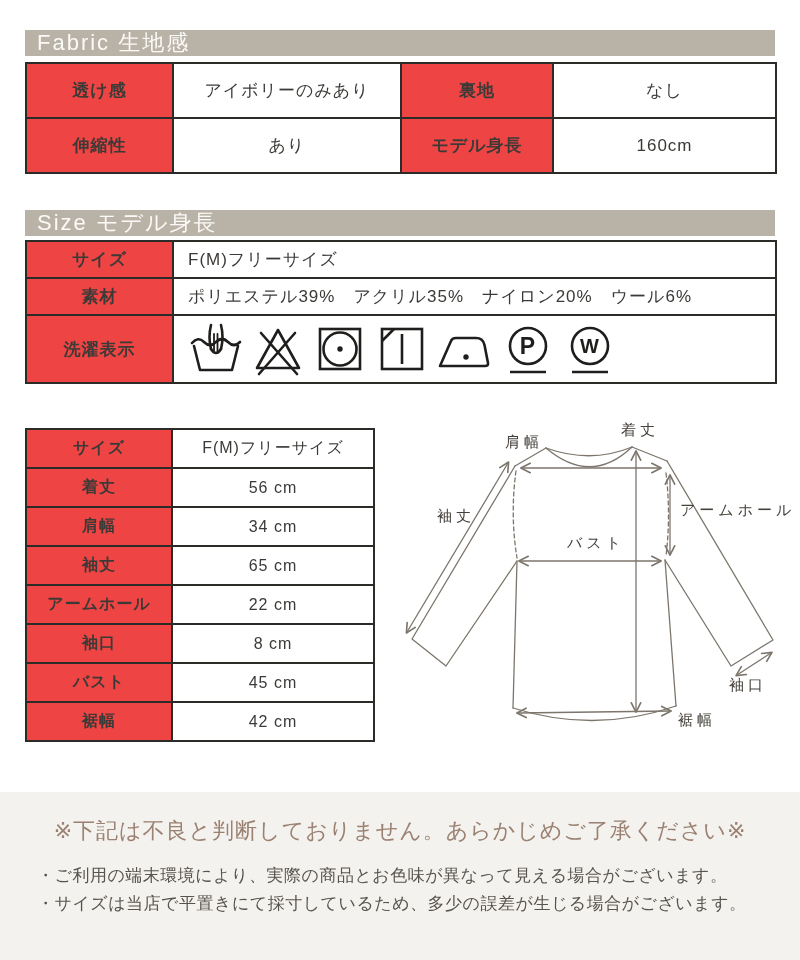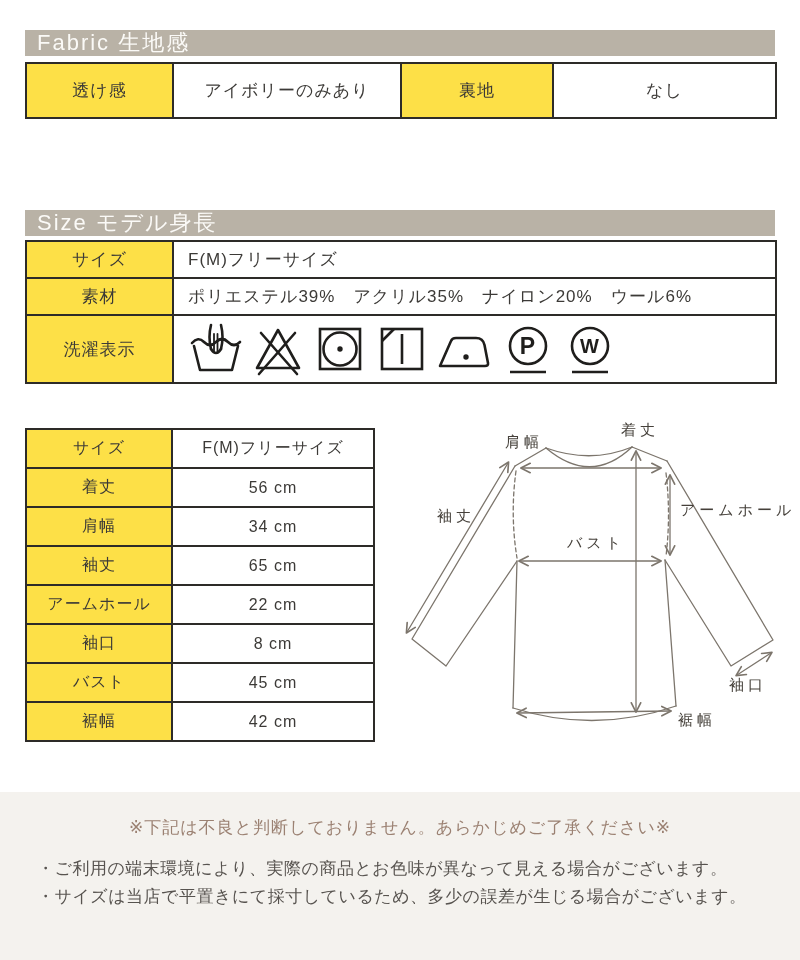--- a/index.html
+++ b/index.html
@@ -12,21 +12,21 @@
     position:absolute;left:25px;width:750px;height:26px;box-sizing:border-box;
     background:#b9b2a6;color:#fbfaf7;font-size:22px;line-height:26px;
     padding-left:12px;letter-spacing:2px;
   }
   #fabric-bar{top:30px;}
   #size-bar{top:210px;}
 
   table{border-collapse:collapse;position:absolute;table-layout:fixed;}
   td{border:2px solid #2d2b28;text-align:center;font-size:17px;letter-spacing:1px;
      padding:0;box-sizing:border-box;}
-  .lbl{background:#fde047;}
+  .lbl{background:#ef4444;font-weight:bold;}
   .val{background:#ffffff;margin-left:22px;}
 
   #fabric-table{left:25px;top:62px;width:750px;}
   #fabric-table td{height:55px;}
 
   #info-table{left:25px;top:240px;width:750px;}
   #info-table td.val{text-align:left;padding-left:14px;}
   .info-row td{height:37px;}
   .icons-row-td{height:68px;}
   .icons-strip{display:flex;align-items:center;gap:10px;padding-left:2px;}
@@ -37,21 +37,21 @@
 
   #diagram{position:absolute;left:398px;top:418px;}
   .diag-label{fill:#45403a;font-size:15px;letter-spacing:4px;
               font-family:"Liberation Sans","DejaVu Sans",sans-serif;}
 
   #notes{
     position:absolute;left:0;top:792px;width:800px;height:168px;
     background:#f4f2ee;box-sizing:border-box;
   }
   #notes-heading{
-    margin:24px 0 16px;text-align:center;font-size:17px;font-weight:normal;
+    margin:24px 0 16px;text-align:center;font-size:22px;font-weight:normal;
     color:#9b8172;letter-spacing:1px;
   }
   .note-line{
     margin:0;padding:0 20px 0 37px;font-size:17px;line-height:28px;
     color:#57534f;letter-spacing:0.5px;
   }
   .care-letter{
     font-family:"Liberation Sans","DejaVu Sans",sans-serif;
     font-weight:bold;fill:#1f1e1c;
   }
@@ -67,20 +67,26 @@
       <col style="width:228px">
       <col style="width:152px">
       <col style="width:223px">
     </colgroup>
   <tbody>
     <tr>
       <td class="lbl">透け感</td>
       <td class="val">アイボリーのみあり</td>
       <td class="lbl">裏地</td>
       <td class="val">なし</td>
+    </tr>
+    <tr>
+      <td class="lbl">伸縮性</td>
+      <td class="val">あり</td>
+      <td class="lbl">モデル身長</td>
+      <td class="val">160cm</td>
     </tr>
   </tbody>
 </table>
 
 <div class="section-bar" id="size-bar">Size モデル身長</div>
 
 <table id="info-table">
   <colgroup>
       <col style="width:147px">
       <col style="width:603px">

